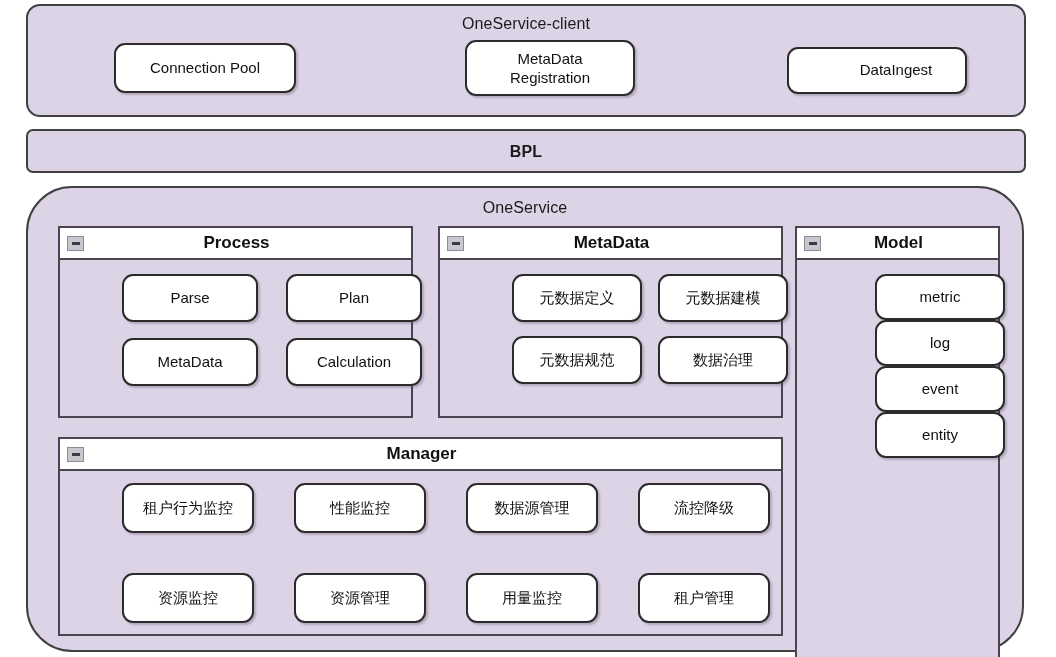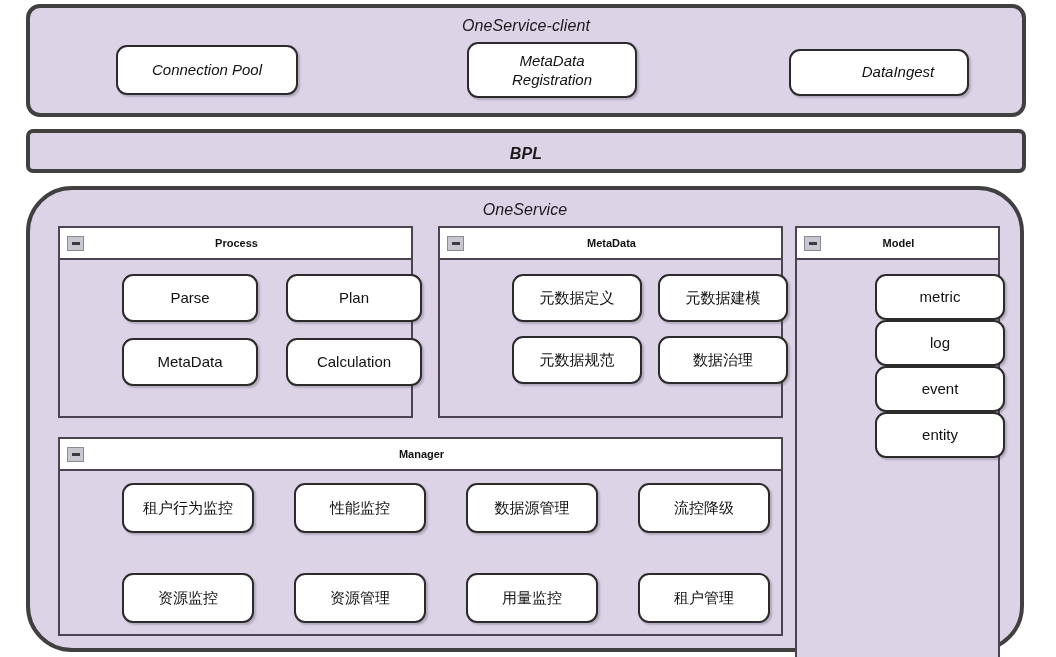--- a/index.html
+++ b/index.html
@@ -14,22 +14,21 @@
     font-family: "Liberation Sans", "DejaVu Sans", sans-serif;
     overflow: hidden;
   }
 
   
   .abs { position: absolute; box-sizing: border-box; }
 
   
   .layer {
     background: #dcd3e7;
-    border: 4px solid #404040;
-    font-style: italic;
+    border: 2px solid #404040;
   }
   .layer-client {
     left: 26px; top: 4px; width: 1000px; height: 113px;
     border-radius: 14px;
   }
   .layer-bpl {
     left: 26px; top: 129px; width: 1000px; height: 44px;
     border-radius: 7px;
   }
   .layer-oneservice {
@@ -80,21 +79,21 @@
     left: 0; top: 0; right: 0;
     height: 30px;
     background: #ffffff;
     border-bottom: 2px solid #4a4550;
     display: flex;
     align-items: center;
   }
   .panel-header .panel-title {
     flex: 1;
     text-align: center;
-    font-size: 11px;
+    font-size: 17px;
     font-weight: 700;
     color: #111111;
     margin-right: 22px;
   }
   .collapse-icon {
     width: 15px;
     height: 13px;
     margin-left: 7px;
     background: #c9c6d0;
     border: 1px solid #8d8a96;

